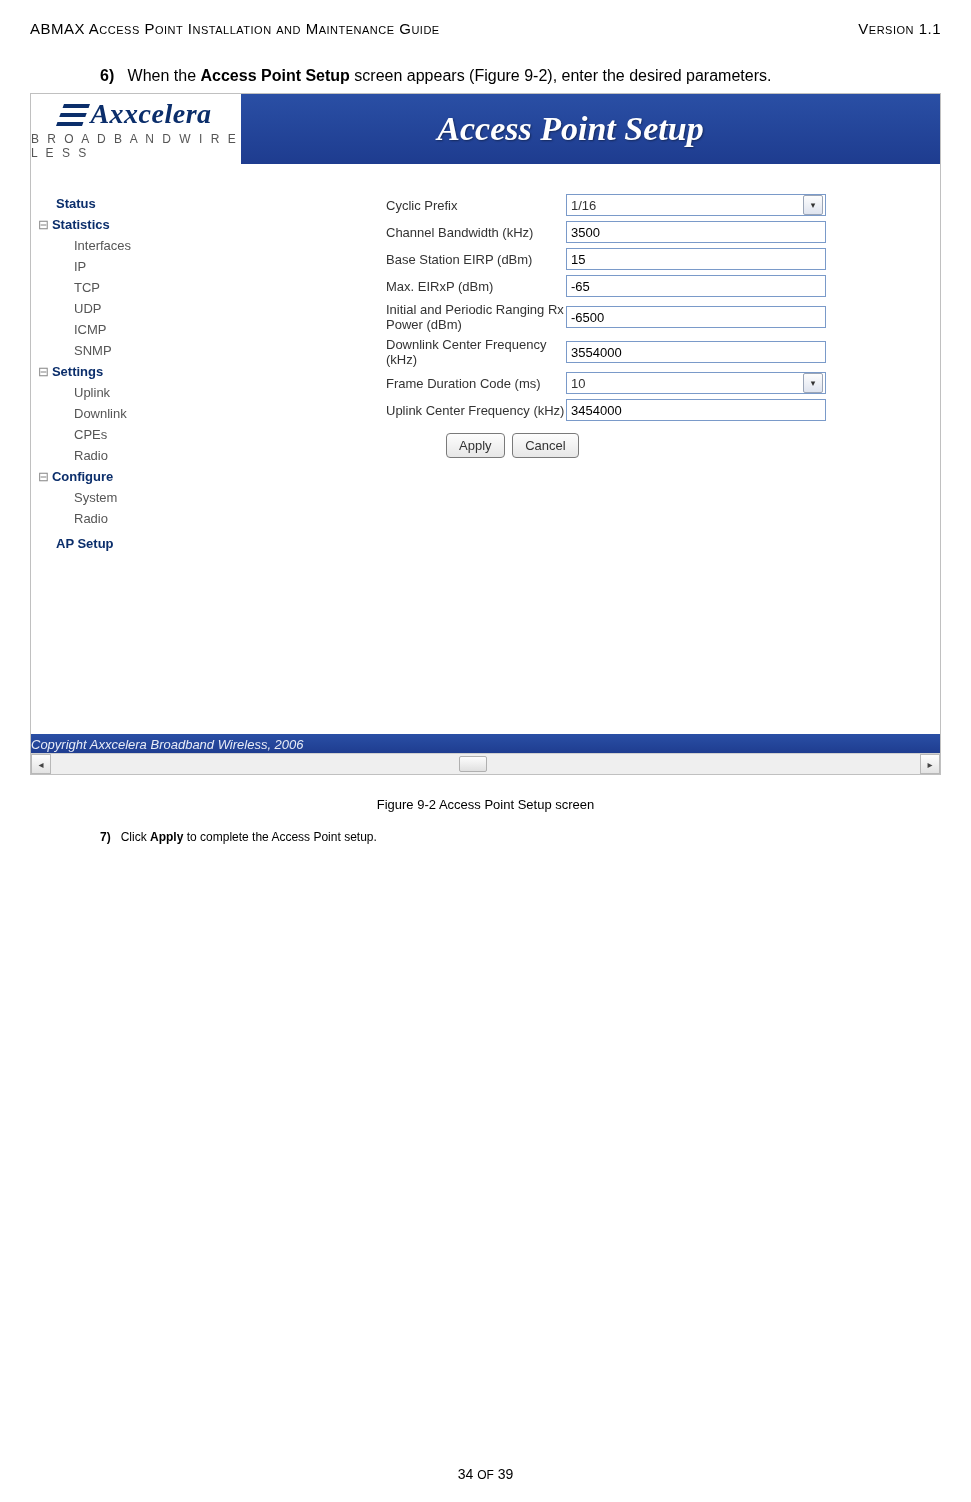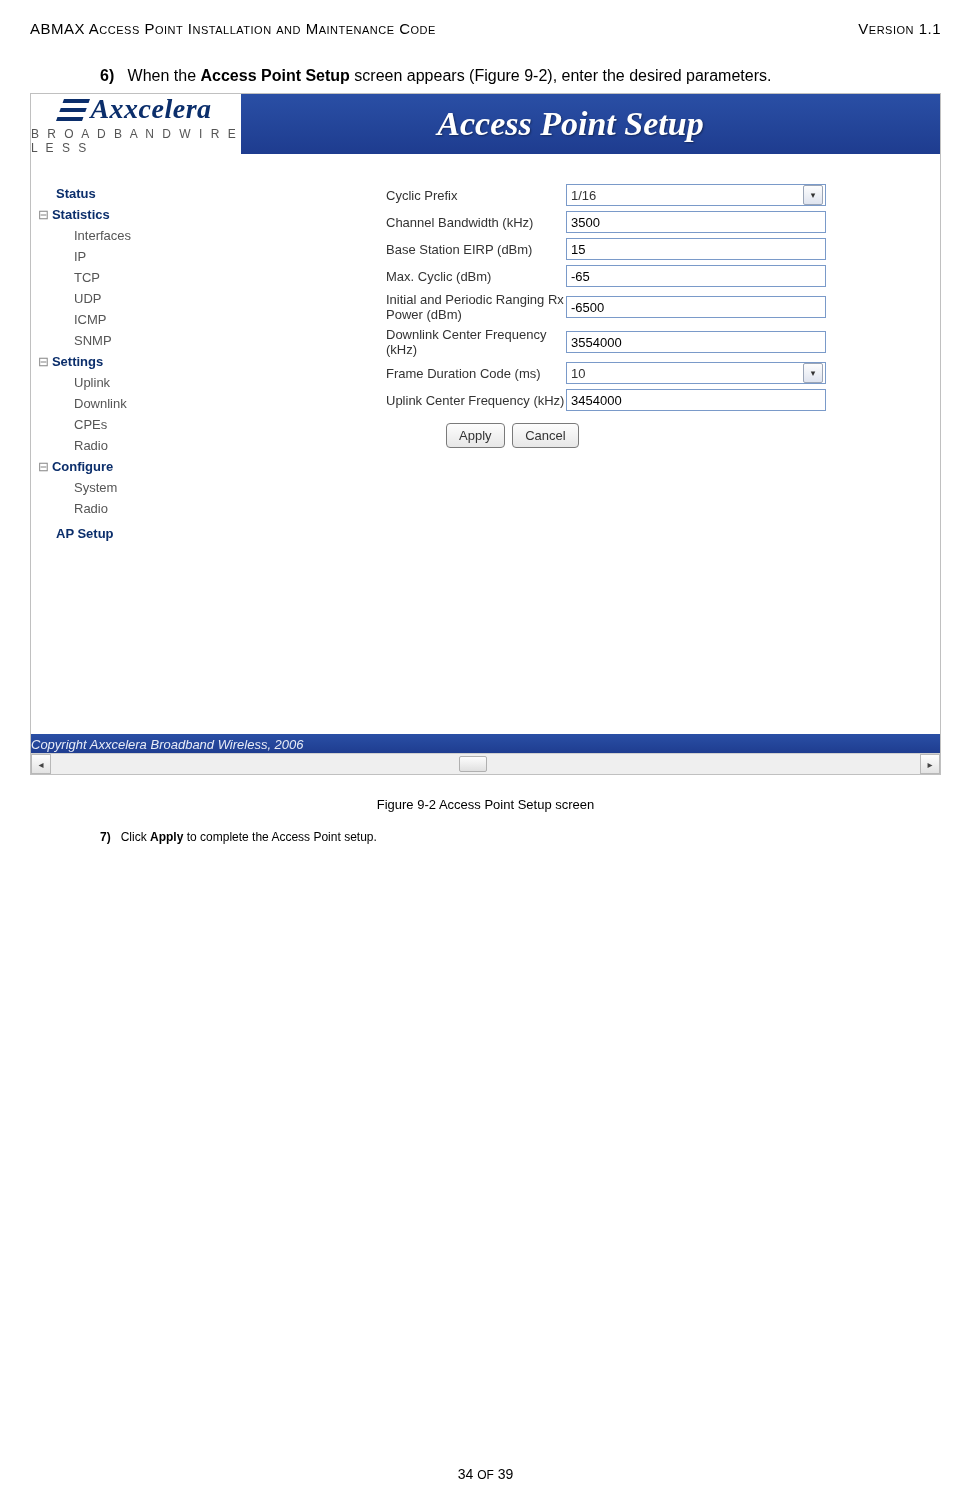--- a/index.html
+++ b/index.html
@@ -44,21 +44,21 @@
     position: absolute;
     top: 0; left: 0; right: 0; bottom: 20px;
     overflow: hidden;
   }
   
   .bluebar {
     background: linear-gradient(#2a4fa5, #1e3c8f);
     color: #fff;
     display: flex;
     align-items: center;
-    height: 60px;
+    height: 70px;
   }
   .logo-box {
     background: #fff;
     width: 210px;
     height: 70px;
     display: flex;
     flex-direction: column;
     justify-content: center;
     align-items: center;
   }
@@ -262,21 +262,21 @@
     font-size: 14px;
   }
   .sc { font-variant: small-caps; }
 </style>
 </head>
 <body>
 
 <div class="page">
 
   <div class="top-header">
-    <span>ABMAX Access Point Installation and Maintenance Code</span>
+    <span>ABMAX Access Point Installation and Maintenance Guide</span>
     <span>Version 1.1</span>
   </div>
 
   <p class="instruction">
     <span class="bold">6)</span>&nbsp;&nbsp;
     <span>When the </span><span class="bold">Access Point Setup</span><span> screen appears (Figure 9-2), enter the desired parameters.</span>
   </p>
 
   <div class="win">
     <div class="win-content">
@@ -327,21 +327,21 @@
             <div class="lbl">Channel Bandwidth (kHz)</div>
             <input class="field" value="3500" style="">
           </div>
 
           <div class="row">
             <div class="lbl">Base Station EIRP (dBm)</div>
             <input class="field" value="15" style="">
           </div>
 
           <div class="row">
-            <div class="lbl">Max. Cyclic (dBm)</div>
+            <div class="lbl">Max. EIRxP (dBm)</div>
             <input class="field" value="-65" style="">
           </div>
 
           <div class="row">
             <div class="lbl">Initial and Periodic Ranging Rx Power (dBm)</div>
             <input class="field" value="-6500" style="">
           </div>
 
           <div class="row">
             <div class="lbl">Downlink Center Frequency (kHz)</div>

